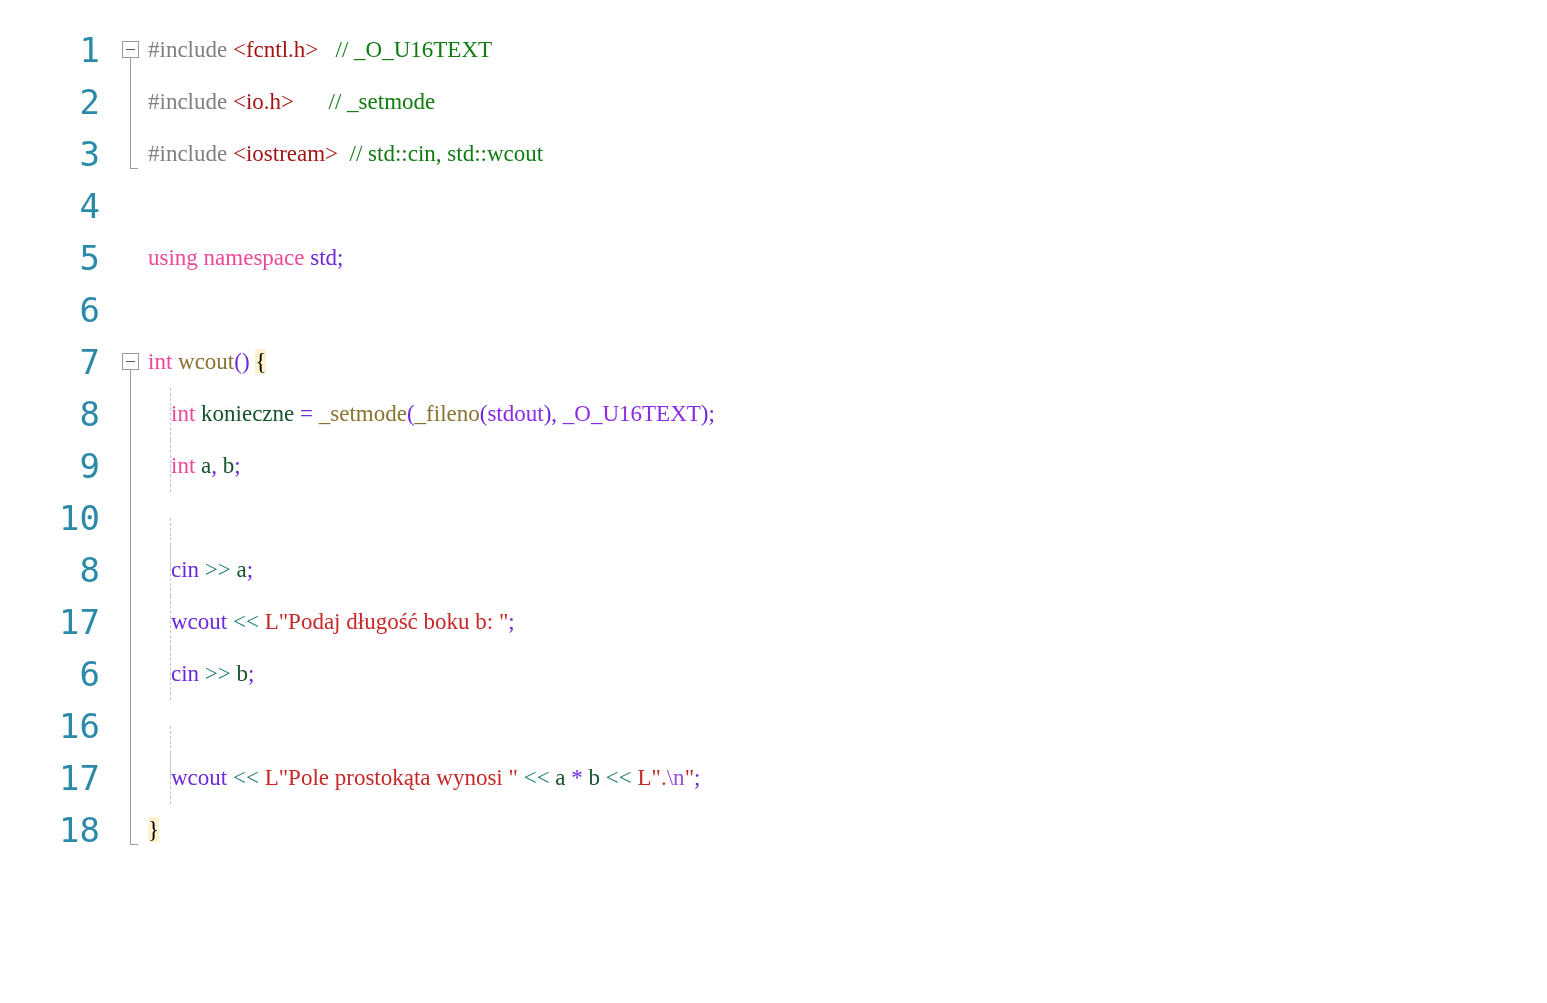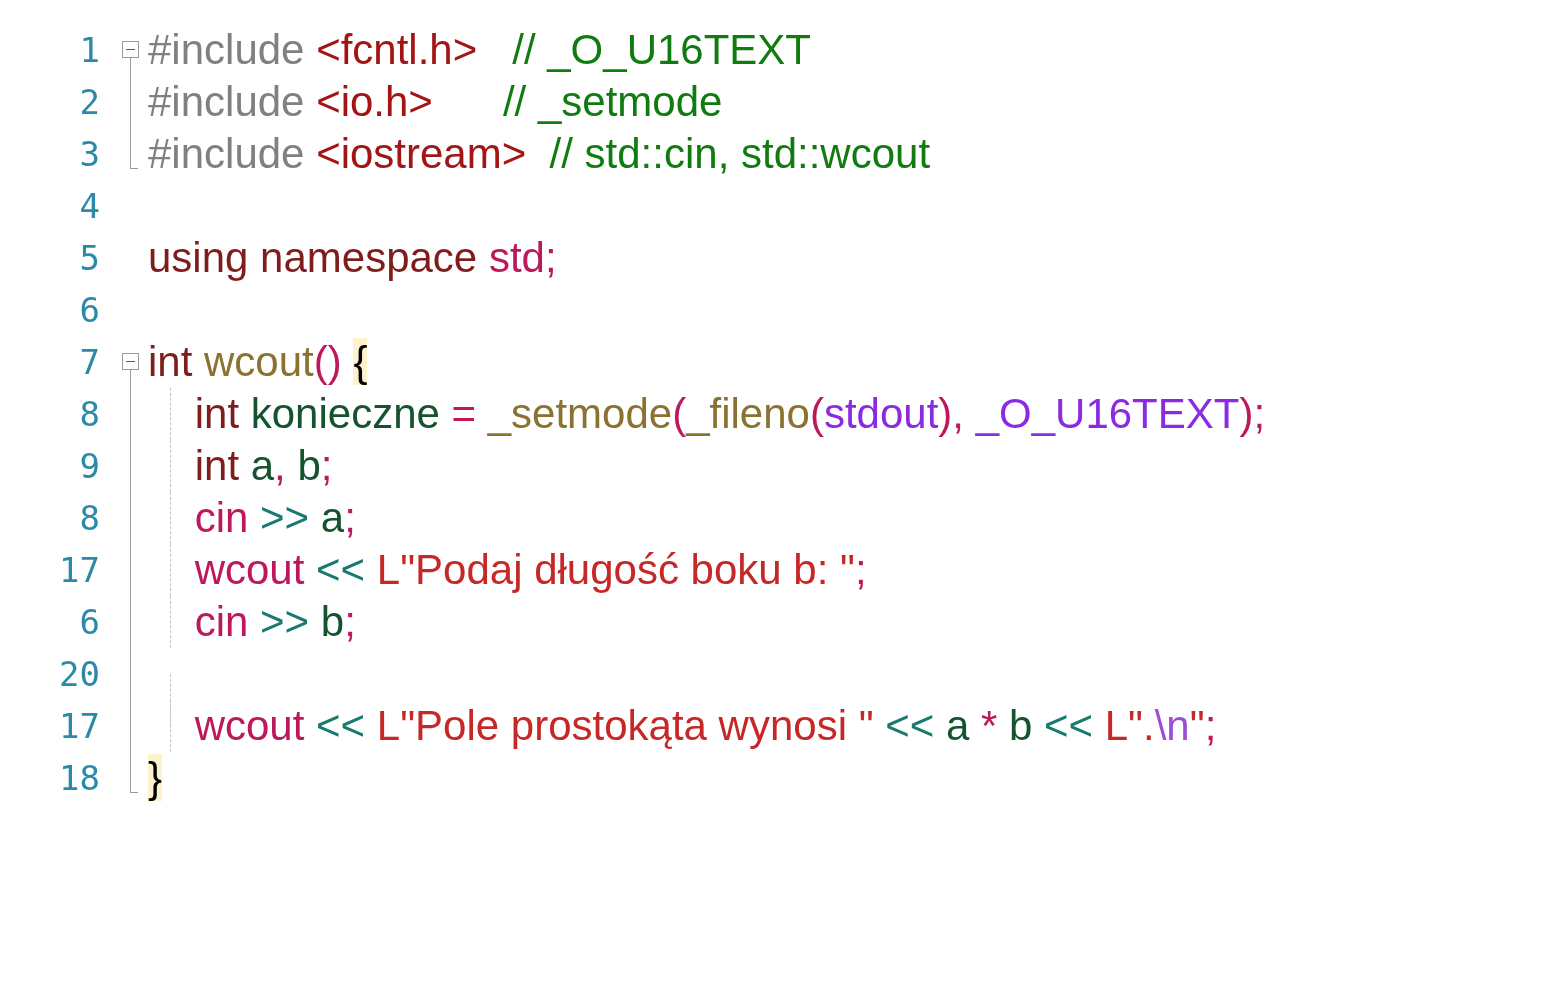--- a/index.html
+++ b/index.html
@@ -89,42 +89,42 @@
     position: absolute;
     left: 0px;
     top: 40px;
     width: 8px;
     height: 1px;
     background: #9a9a9a;
   }
 
   .code-text {
     flex: 1;
-    font-size: 42px;
-    font-family: Liberation Sans, sans-serif;
+    font-size: 23px;
+    font-family: Liberation Serif, serif;
     color: #000000;
     position: relative;
     letter-spacing: 0px;
   }
 
   .indent-guide {
     position: absolute;
     left: 22px;
     top: 0;
     width: 0px;
     height: 52px;
     border-left: 1px dashed #c4c4c4;
   }
 
   
   .tok-preproc   { color: #808080; }
   .tok-header    { color: #a31515; }
   .tok-comment   { color: #107c10; }
-  .tok-keyword   { color: #7f1d1d; }
-  .tok-plain     { color: #be185d; }
+  .tok-keyword   { color: #ec4899; }
+  .tok-plain     { color: #6d28d9; }
   .tok-ident     { color: #14532d; }
   .tok-func      { color: #8a7231; }
   .tok-macro     { color: #8a2be2; }
   .tok-string    { color: #c62828; }
   .tok-escape    { color: #9b4fd8; }
   .tok-operator  { color: #1a7a72; }
   .tok-brace     { color: #000000; background: #fdf2cc; }
 </style>
 </head>
 <body>
@@ -133,20 +133,21 @@
   <div class="code-area" id="code-area">
       <div class="code-line"><div class="ln">1</div><div class="fold-gutter"><div class="fold-box"></div><div class="fold-line from-marker"></div></div><div class="code-text"><span class="tok-preproc">#include </span><span class="tok-header">&lt;fcntl.h&gt;</span><span class="tok-plain">   </span><span class="tok-comment">// _O_U16TEXT</span></div></div>
       <div class="code-line"><div class="ln">2</div><div class="fold-gutter"><div class="fold-line"></div></div><div class="code-text"><span class="tok-preproc">#include </span><span class="tok-header">&lt;io.h&gt;</span><span class="tok-plain">      </span><span class="tok-comment">// _setmode</span></div></div>
       <div class="code-line"><div class="ln">3</div><div class="fold-gutter"><div class="fold-line tail"></div></div><div class="code-text"><span class="tok-preproc">#include </span><span class="tok-header">&lt;iostream&gt;</span><span class="tok-plain">  </span><span class="tok-comment">// std::cin, std::wcout</span></div></div>
       <div class="code-line"><div class="ln">4</div><div class="fold-gutter"></div><div class="code-text"></div></div>
       <div class="code-line"><div class="ln">5</div><div class="fold-gutter"></div><div class="code-text"><span class="tok-keyword">using namespace </span><span class="tok-plain">std;</span></div></div>
       <div class="code-line"><div class="ln">6</div><div class="fold-gutter"></div><div class="code-text"></div></div>
       <div class="code-line"><div class="ln">7</div><div class="fold-gutter"><div class="fold-box"></div><div class="fold-line from-marker"></div></div><div class="code-text"><span class="tok-keyword">int </span><span class="tok-func">wcout</span><span class="tok-plain">() </span><span class="tok-brace">{</span></div></div>
       <div class="code-line"><div class="ln">8</div><div class="fold-gutter"><div class="fold-line"></div></div><div class="code-text"><div class="indent-guide"></div><span class="tok-plain">    </span><span class="tok-keyword">int </span><span class="tok-ident">konieczne</span><span class="tok-plain"> = </span><span class="tok-func">_setmode</span><span class="tok-plain">(</span><span class="tok-func">_fileno</span><span class="tok-plain">(</span><span class="tok-macro">stdout</span><span class="tok-plain">), </span><span class="tok-macro">_O_U16TEXT</span><span class="tok-plain">);</span></div></div>
       <div class="code-line"><div class="ln">9</div><div class="fold-gutter"><div class="fold-line"></div></div><div class="code-text"><div class="indent-guide"></div><span class="tok-plain">    </span><span class="tok-keyword">int </span><span class="tok-ident">a</span><span class="tok-plain">, </span><span class="tok-ident">b</span><span class="tok-plain">;</span></div></div>
+      <div class="code-line"><div class="ln">10</div><div class="fold-gutter"><div class="fold-line"></div></div><div class="code-text"><div class="indent-guide"></div></div></div>
       <div class="code-line"><div class="ln">8</div><div class="fold-gutter"><div class="fold-line"></div></div><div class="code-text"><div class="indent-guide"></div><span class="tok-plain">    cin </span><span class="tok-operator">&gt;&gt;</span><span class="tok-plain"> </span><span class="tok-ident">a</span><span class="tok-plain">;</span></div></div>
       <div class="code-line"><div class="ln">17</div><div class="fold-gutter"><div class="fold-line"></div></div><div class="code-text"><div class="indent-guide"></div><span class="tok-plain">    wcout </span><span class="tok-operator">&lt;&lt;</span><span class="tok-plain"> </span><span class="tok-string">L"Podaj długość boku b: "</span><span class="tok-plain">;</span></div></div>
       <div class="code-line"><div class="ln">6</div><div class="fold-gutter"><div class="fold-line"></div></div><div class="code-text"><div class="indent-guide"></div><span class="tok-plain">    cin </span><span class="tok-operator">&gt;&gt;</span><span class="tok-plain"> </span><span class="tok-ident">b</span><span class="tok-plain">;</span></div></div>
-      <div class="code-line"><div class="ln">20</div><div class="fold-gutter"><div class="fold-line"></div></div><div class="code-text"><div class="indent-guide"></div></div></div>
+      <div class="code-line"><div class="ln">16</div><div class="fold-gutter"><div class="fold-line"></div></div><div class="code-text"><div class="indent-guide"></div></div></div>
       <div class="code-line"><div class="ln">17</div><div class="fold-gutter"><div class="fold-line"></div></div><div class="code-text"><div class="indent-guide"></div><span class="tok-plain">    wcout </span><span class="tok-operator">&lt;&lt;</span><span class="tok-plain"> </span><span class="tok-string">L"Pole prostokąta wynosi "</span><span class="tok-plain"> </span><span class="tok-operator">&lt;&lt;</span><span class="tok-plain"> </span><span class="tok-ident">a</span><span class="tok-plain"> * </span><span class="tok-ident">b</span><span class="tok-plain"> </span><span class="tok-operator">&lt;&lt;</span><span class="tok-plain"> </span><span class="tok-string">L".</span><span class="tok-escape">\n</span><span class="tok-string">"</span><span class="tok-plain">;</span></div></div>
       <div class="code-line"><div class="ln">18</div><div class="fold-gutter"><div class="fold-line tail"></div></div><div class="code-text"><span class="tok-brace">}</span></div></div>
     </div>
 </div>
 
 </body></html>

